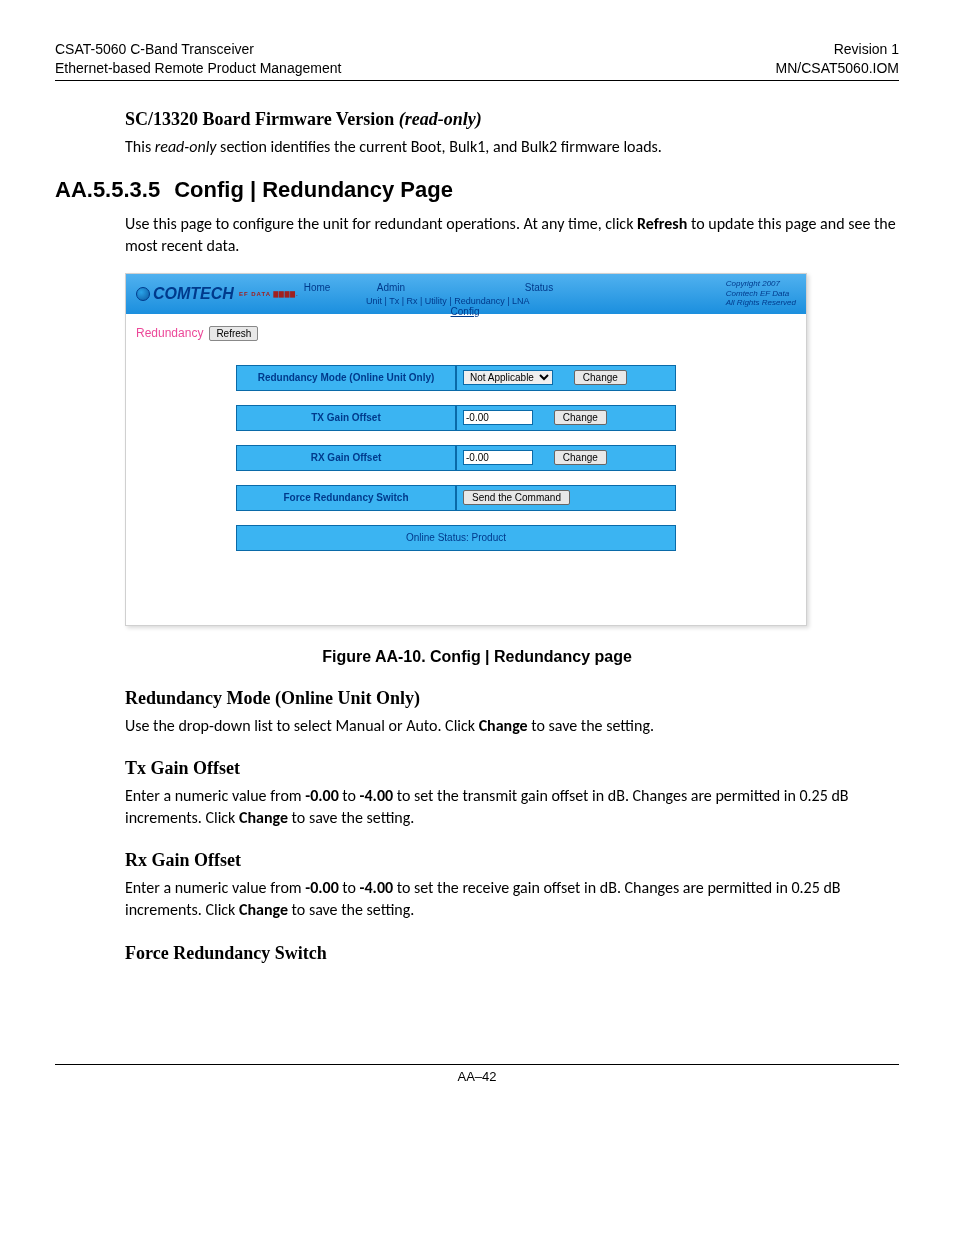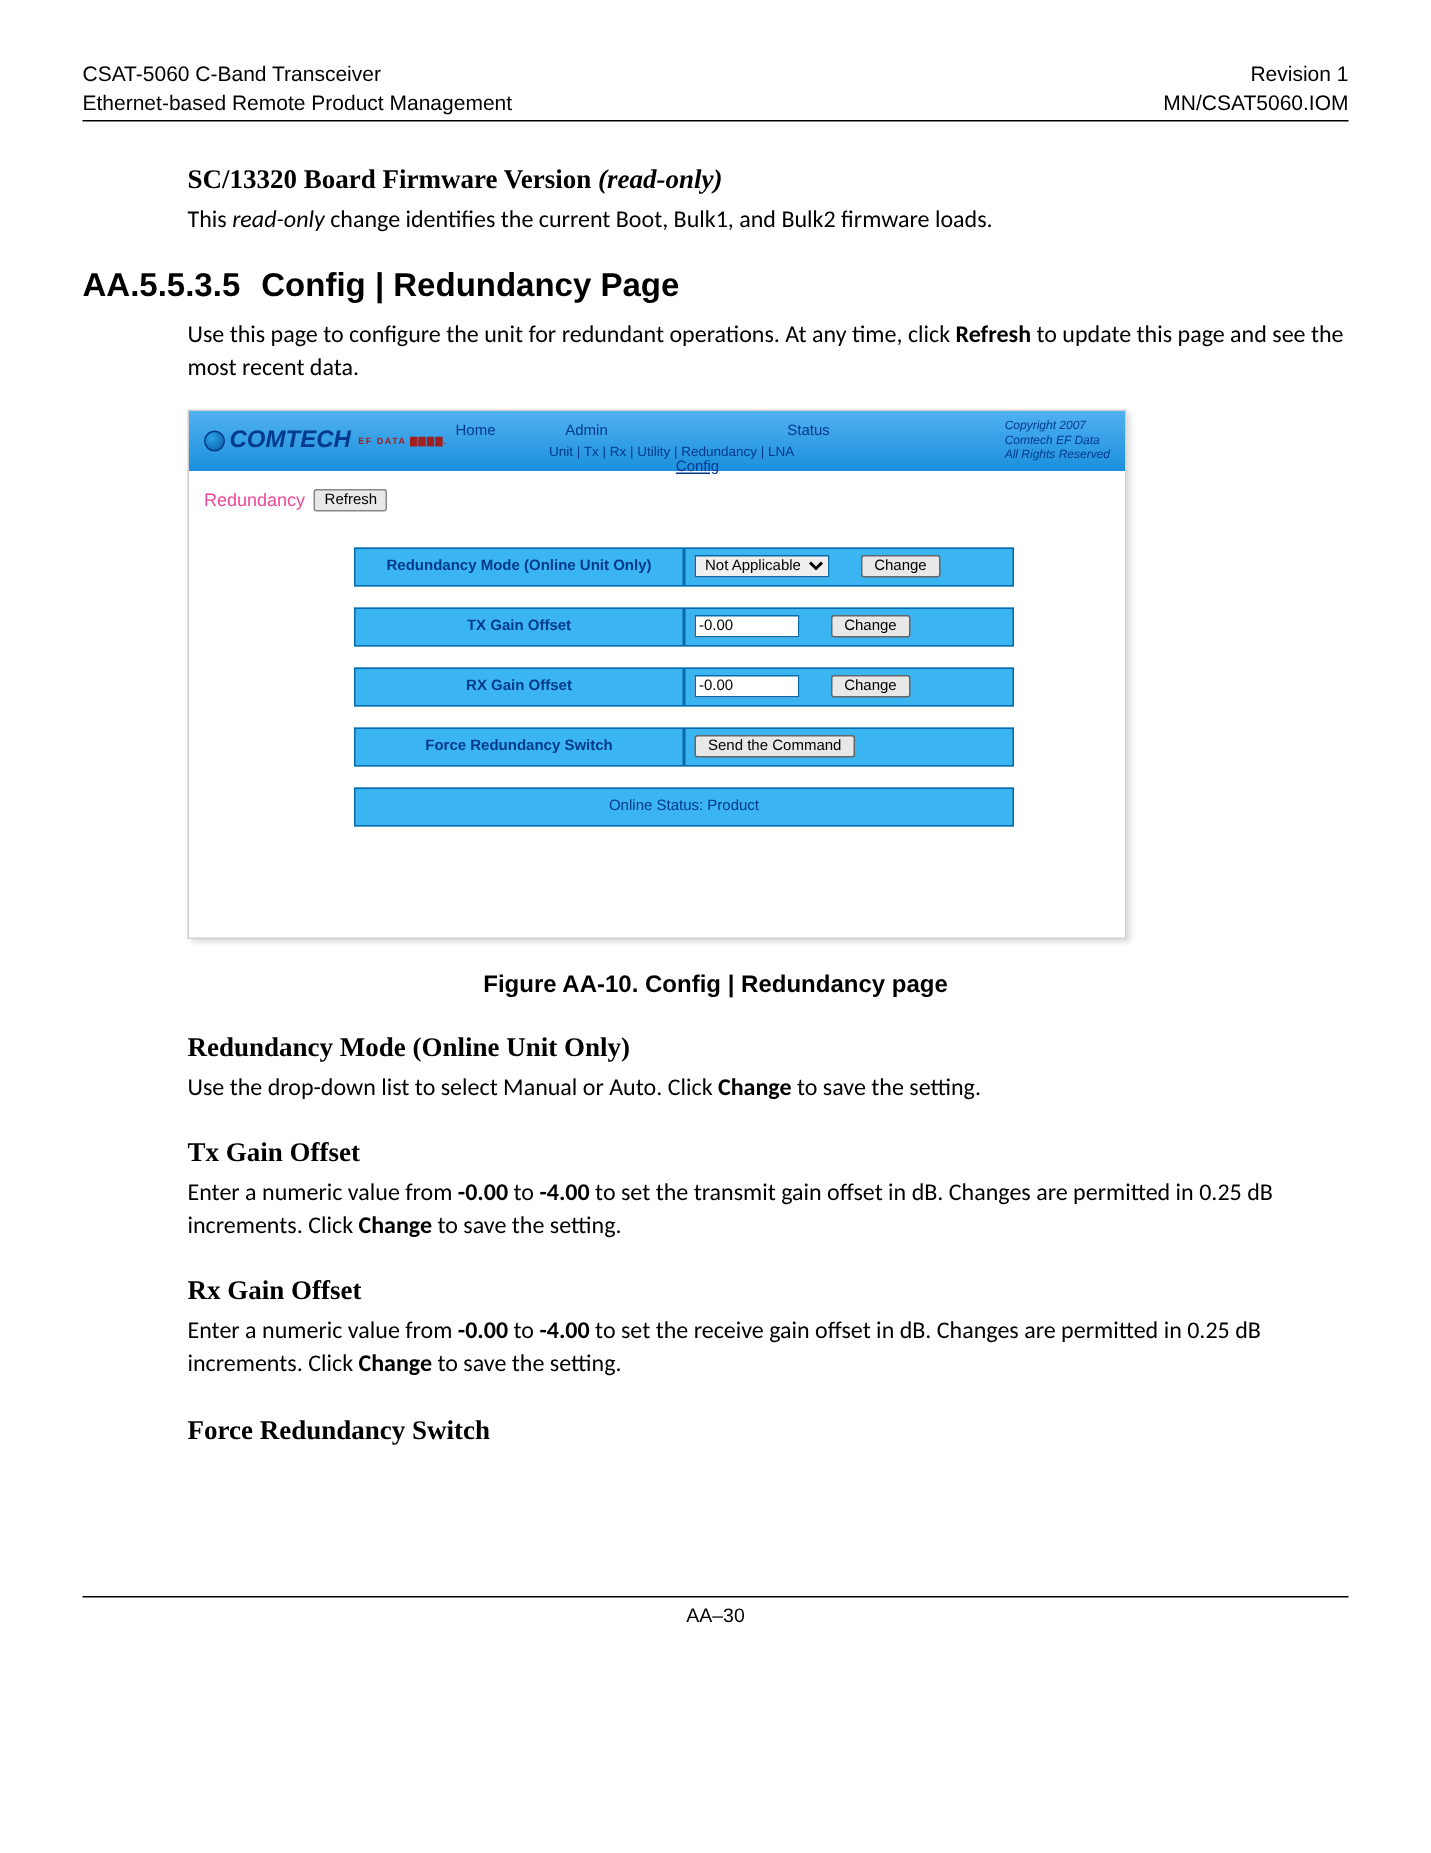--- a/index.html
+++ b/index.html
@@ -40,21 +40,21 @@
   }
   h2.sect {
     font-family: Arial, sans-serif;
     font-size: 22px;
     font-weight: bold;
     margin: 20px 0 10px 0;
   }
   .sect-num { display: inline-block; margin-right: 14px; }
   .fig-wrap {
     margin: 12px 0 4px 70px;
-    width: 626px;
+    width: 682px;
     border: 1px solid #d0d0d0;
     box-shadow: 2px 2px 4px rgba(0,0,0,0.15);
     background: #fff;
     font-family: Arial, sans-serif;
   }
   .fig-topbar {
     background: linear-gradient(#50b1ef, #1b8fde);
     height: 40px;
     display: flex;
     align-items: center;
@@ -152,21 +152,21 @@
 Ethernet-based Remote Product Management</div>
     <div class="header-right">Revision 1
 MN/CSAT5060.IOM</div>
   </div>
 
   <div class="indent">
     <h3 class="subhead">
       <span>SC/13320 Board Firmware Version </span><span class="ro">(read-only)</span>
     </h3>
     <p class="body">
-      <span>This </span><i>read-only</i><span> change identifies the current Boot, Bulk1, and Bulk2 firmware loads.</span>
+      <span>This </span><i>read-only</i><span> section identifies the current Boot, Bulk1, and Bulk2 firmware loads.</span>
     </p>
   </div>
 
   <h2 class="sect">
     <span class="sect-num">AA.5.5.3.5</span><span>Config | Redundancy Page</span>
   </h2>
   <div class="indent">
     <p class="body">
       <span>Use this page to configure the unit for redundant operations. At any time, click </span><b>Refresh</b><span> to update this page and see the most recent data.</span>
     </p>
@@ -249,14 +249,14 @@
     </p>
 
     <h3 class="subhead">Rx Gain Offset</h3>
     <p class="body">
       <span>Enter a numeric value from </span><b>-0.00</b><span> to </span><b>-4.00</b><span> to set the receive gain offset in dB. Changes are permitted in 0.25 dB increments. Click </span><b>Change</b><span> to save the setting.</span>
     </p>
 
     <h3 class="subhead">Force Redundancy Switch</h3>
   </div>
 
-  <div class="footer">AA–30</div>
+  <div class="footer">AA–42</div>
 </div>
 
 </body></html>

